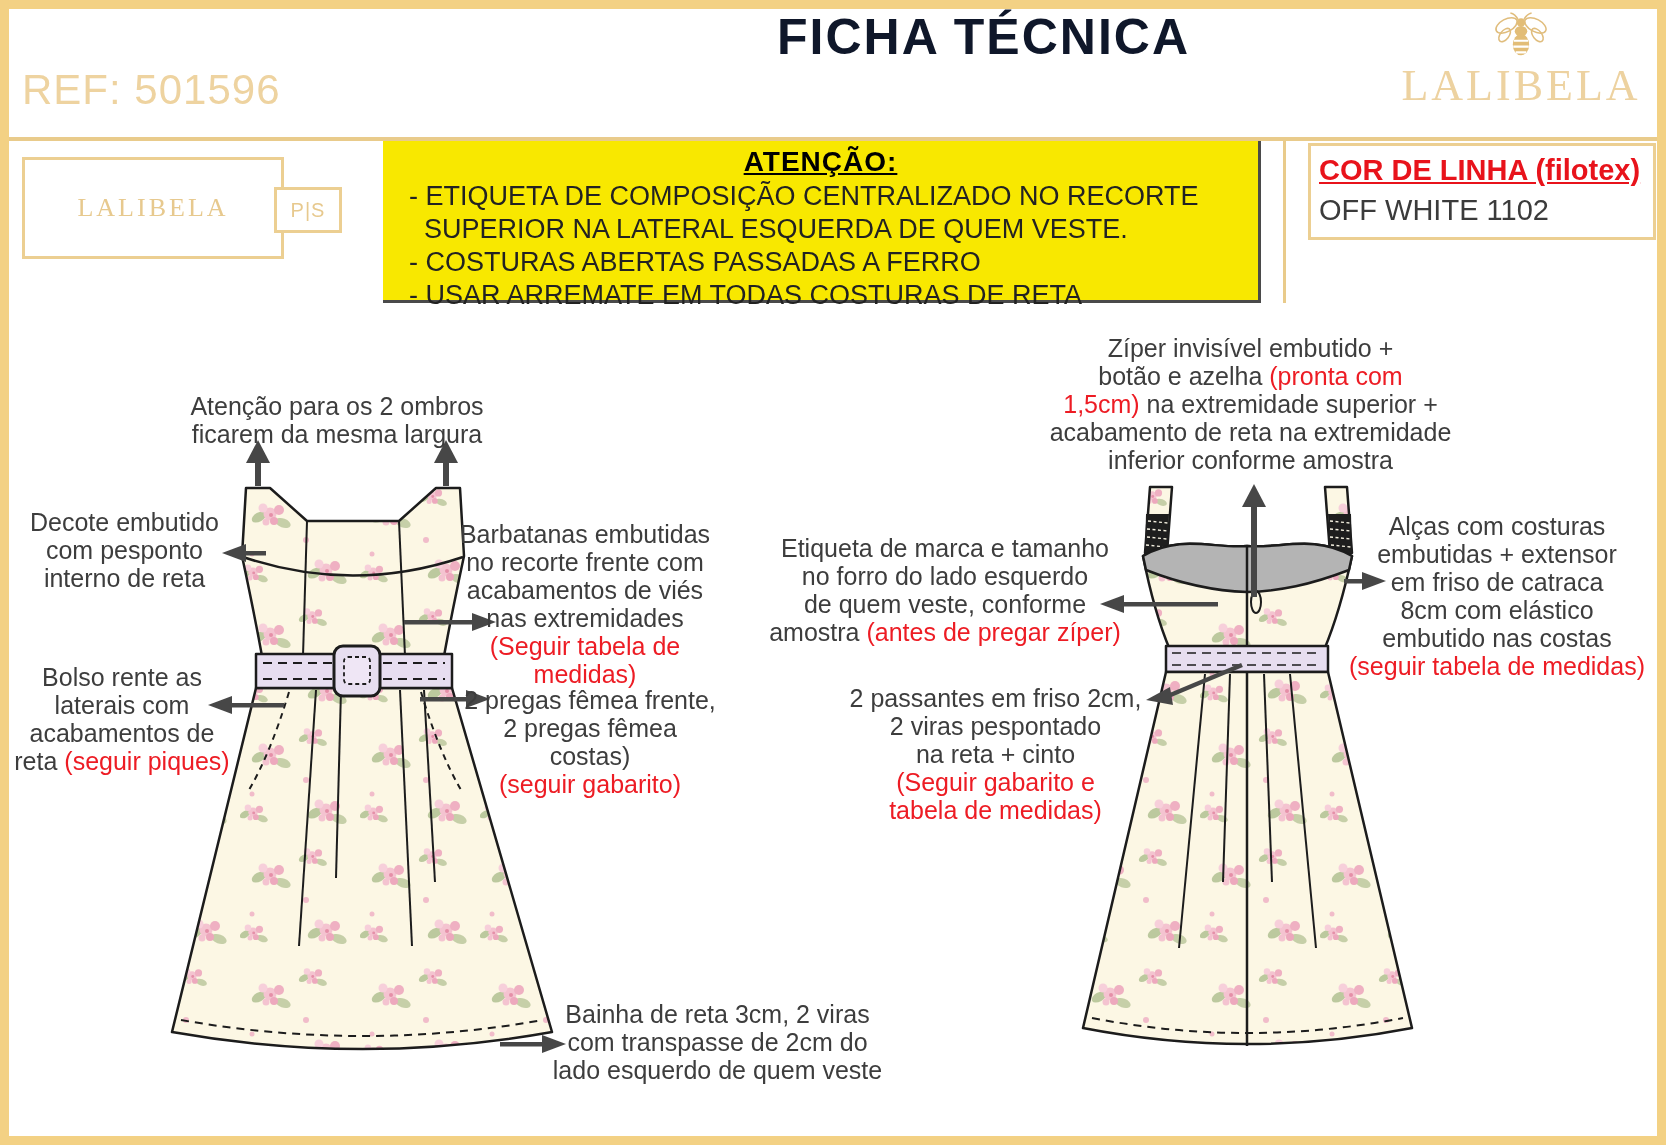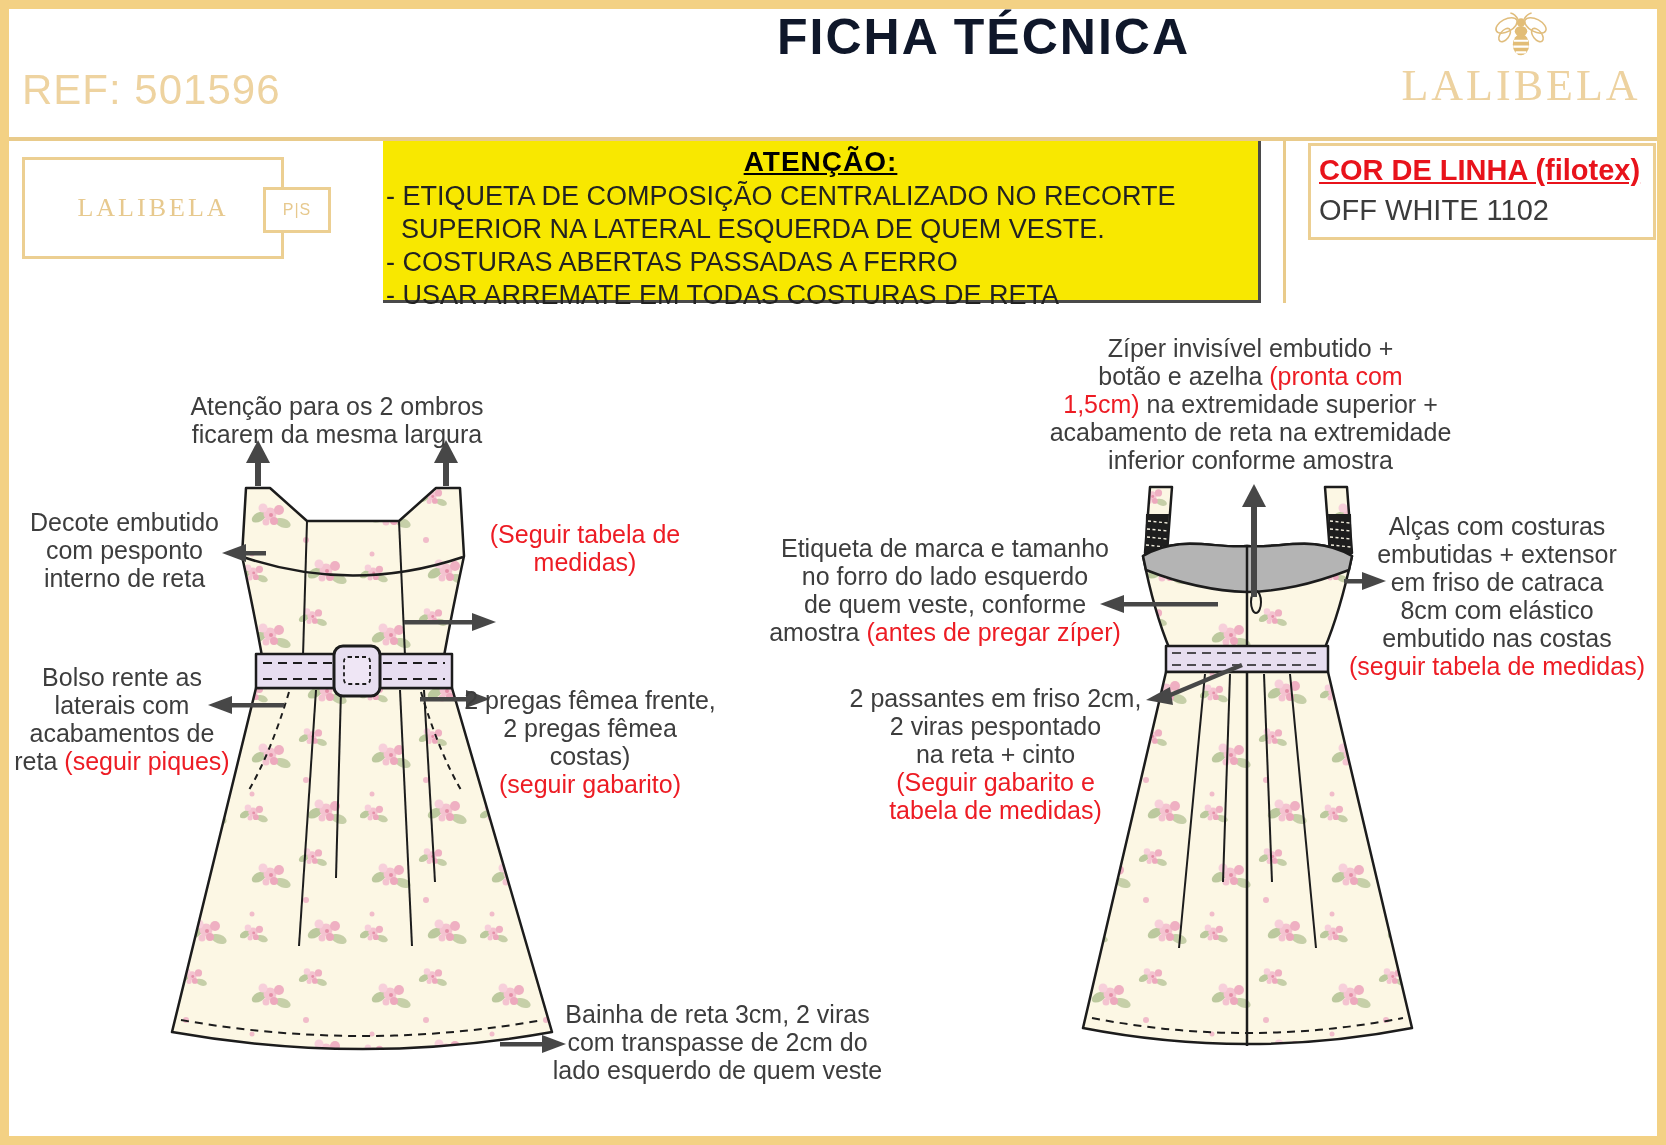--- a/index.html
+++ b/index.html
@@ -12,30 +12,30 @@
   .ref{position:absolute;left:22px;top:66px;font-size:42px;font-weight:500;color:#eed3a0;letter-spacing:1px;}
   .title{position:absolute;left:330px;top:8px;width:860px;text-align:right;
          font-size:50px;font-weight:bold;color:#0f172a;letter-spacing:2px;}
   .bee{position:absolute;left:1492px;top:10px;width:58px;height:52px;}
   .brand-top{position:absolute;left:1385px;top:60px;width:272px;text-align:center;
              font-family:"Liberation Serif",serif;font-size:44px;color:#edd2a0;letter-spacing:3px;}
 
   .logo-box{position:absolute;left:22px;top:157px;width:256px;height:96px;border:3px solid #eccf92;
             background:#fff;display:flex;align-items:center;justify-content:center;}
   .logo-box span{font-family:"Liberation Serif",serif;font-size:26px;color:#e7c98e;letter-spacing:3px;}
-  .ps-box{position:absolute;left:263px;top:187px;width:62px;height:40px;border:3px solid #eccf92;
+  .ps-box{position:absolute;left:274px;top:187px;width:62px;height:40px;border:3px solid #eccf92;
           background:#fff;display:flex;align-items:center;justify-content:center;
-          font-size:16px;color:#e7c98e;letter-spacing:1px;z-index:6;}
+          font-size:20px;color:#e7c98e;letter-spacing:1px;z-index:6;}
 
   .attention{position:absolute;left:383px;top:141px;width:878px;height:162px;background:#f8e800;
              border-right:3px solid #4a4a4a;border-bottom:3px solid #4a4a4a;box-sizing:border-box;
              padding-top:5px;z-index:4;}
   .attention-title{text-align:center;font-size:28px;font-weight:bold;color:#000000;
                    text-decoration:underline;letter-spacing:1px;}
-  .attention-body{margin-top:2px;padding-left:3px;font-size:27px;line-height:33px;color:#222222;
+  .attention-body{margin-top:2px;padding-left:26px;font-size:27px;line-height:33px;color:#222222;
                   white-space:pre-line;font-weight:500;}
 
   .cor-box{position:absolute;left:1308px;top:143px;width:348px;height:97px;border:3px solid #eccf92;
            background:#fff;box-sizing:border-box;padding:8px 0 0 8px;}
   .cor-title{font-size:29px;font-weight:bold;color:#e8131b;text-decoration:underline;}
   .cor-value{margin-top:7px;font-size:29px;color:#3b3b3b;}
 
   .note{position:absolute;text-align:center;font-size:25px;line-height:28px;color:#3d3d3d;
         white-space:pre-line;z-index:20;}
   .note .red{color:#ed1c24;}
@@ -220,21 +220,25 @@
 
   <div class="note n-shoulders"><span>Atenção para os 2 ombros
 ficarem da mesma largura</span></div>
   <div class="note n-bolso"><span>Bolso rente as
 laterais com
 acabamentos de
 reta </span><span class="red">(seguir piques)</span></div>
   <div class="note n-decote"><span>Decote embutido
 com pesponto
 interno de reta</span></div>
-  <div class="note n-barbatanas"><span class="red">(Seguir tabela de medidas)</span></div>
+  <div class="note n-barbatanas"><span>Barbatanas embutidas
+no recorte frente com
+acabamentos de viés
+nas extremidades
+</span><span class="red">(Seguir tabela de medidas)</span></div>
   <div class="note n-pregas"><span>2 pregas fêmea frente,
 2 pregas fêmea costas)
 </span><span class="red">(seguir gabarito)</span></div>
   <div class="note n-bainha"><span>Bainha de reta 3cm, 2 viras
 com transpasse de 2cm do
 lado esquerdo de quem veste</span></div>
   <div class="note n-ziper"><span>Zíper invisível embutido +
 botão e azelha </span><span class="red">(pronta com
 1,5cm)</span><span> na extremidade superior +
 acabamento de reta na extremidade

